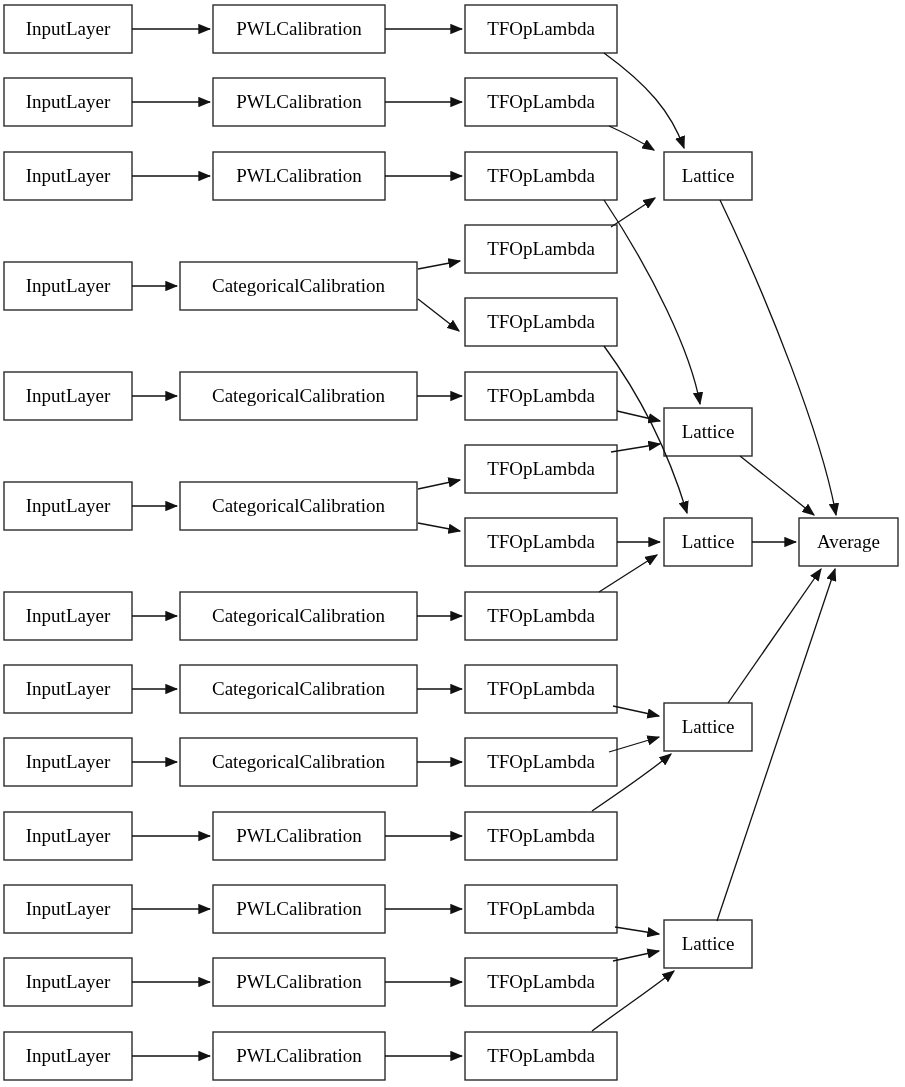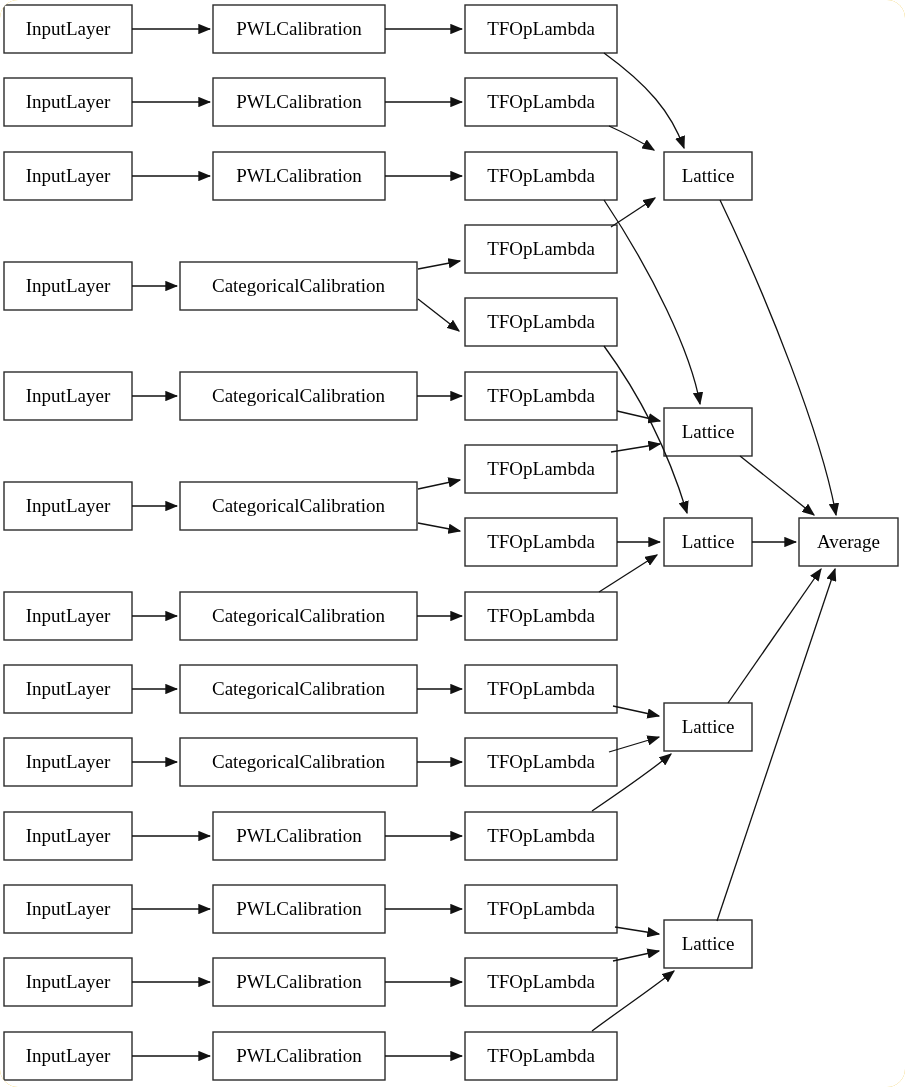--- a/index.html
+++ b/index.html
@@ -6,21 +6,20 @@
     margin: 0;
     padding: 0;
     background: #ffffff;
   }
   .canvas-wrap {
     width: 905px;
     height: 1087px;
     background: #eab308;
     position: relative;
     overflow: hidden;
-    border-radius: 18px;
   }
   svg {
     display: block;
     width: 905px;
     height: 1087px;
   }
   svg text {
     font-family: "Liberation Serif", "DejaVu Serif", serif;
   }
 </style>

